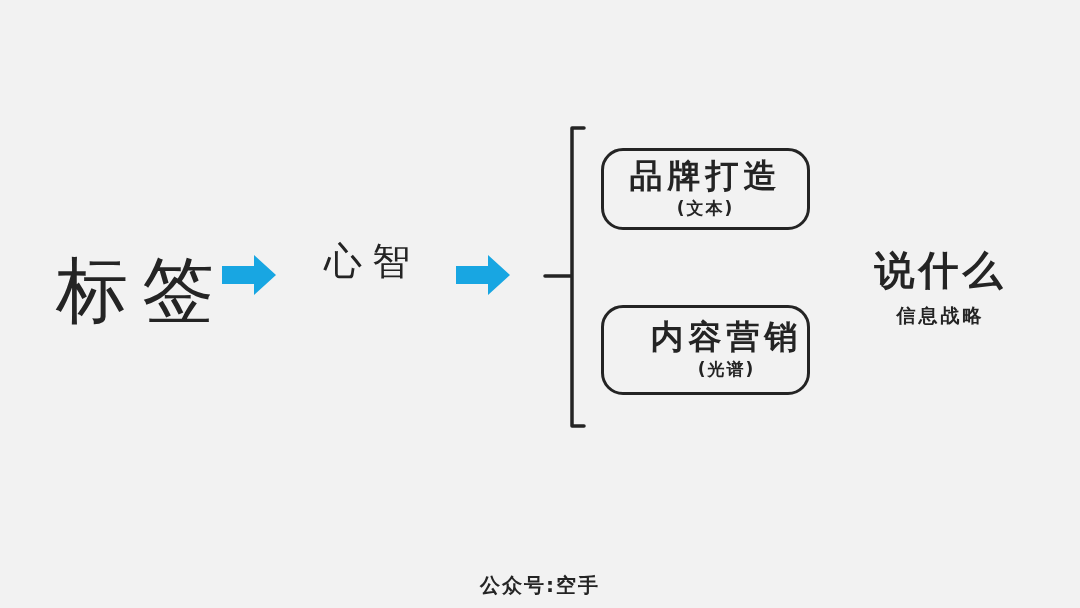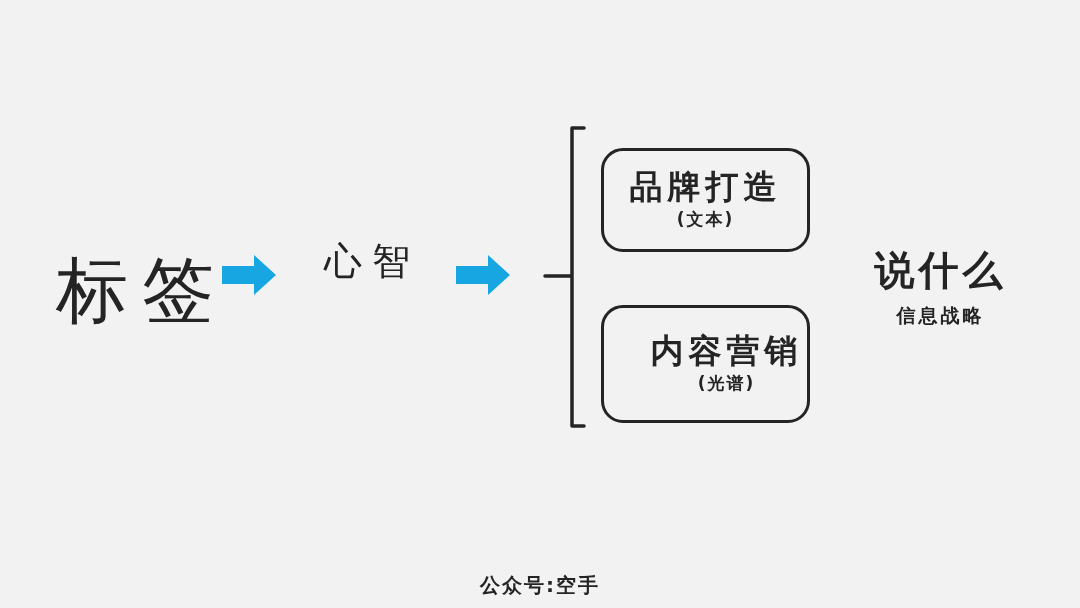--- a/index.html
+++ b/index.html
@@ -52,32 +52,32 @@
     stroke: var(--ink);
     stroke-width: 3.5;
     fill: none;
     stroke-linecap: round;
     stroke-linejoin: round;
   }
 
   .branch-box {
     left: 601px;
     width: 209px;
-    height: 104px;
+    height: 82px;
     border: 3px solid var(--ink);
     border-radius: 22px;
     background: var(--bg);
     box-sizing: border-box;
     display: flex;
     flex-direction: column;
     align-items: center;
     justify-content: center;
   }
   .branch-box-1 { top: 148px; }
-  .branch-box-2 { top: 305px; height: 118px; padding-left: 42px; }
+  .branch-box-2 { top: 305px; height: 90px; padding-left: 42px; }
   .branch-title {
     font-size: 33px;
     font-weight: 700;
     letter-spacing: 5px;
     line-height: 1.1;
     white-space: nowrap;
   }
   .branch-subtitle {
     font-size: 17px;
     font-weight: 700;

